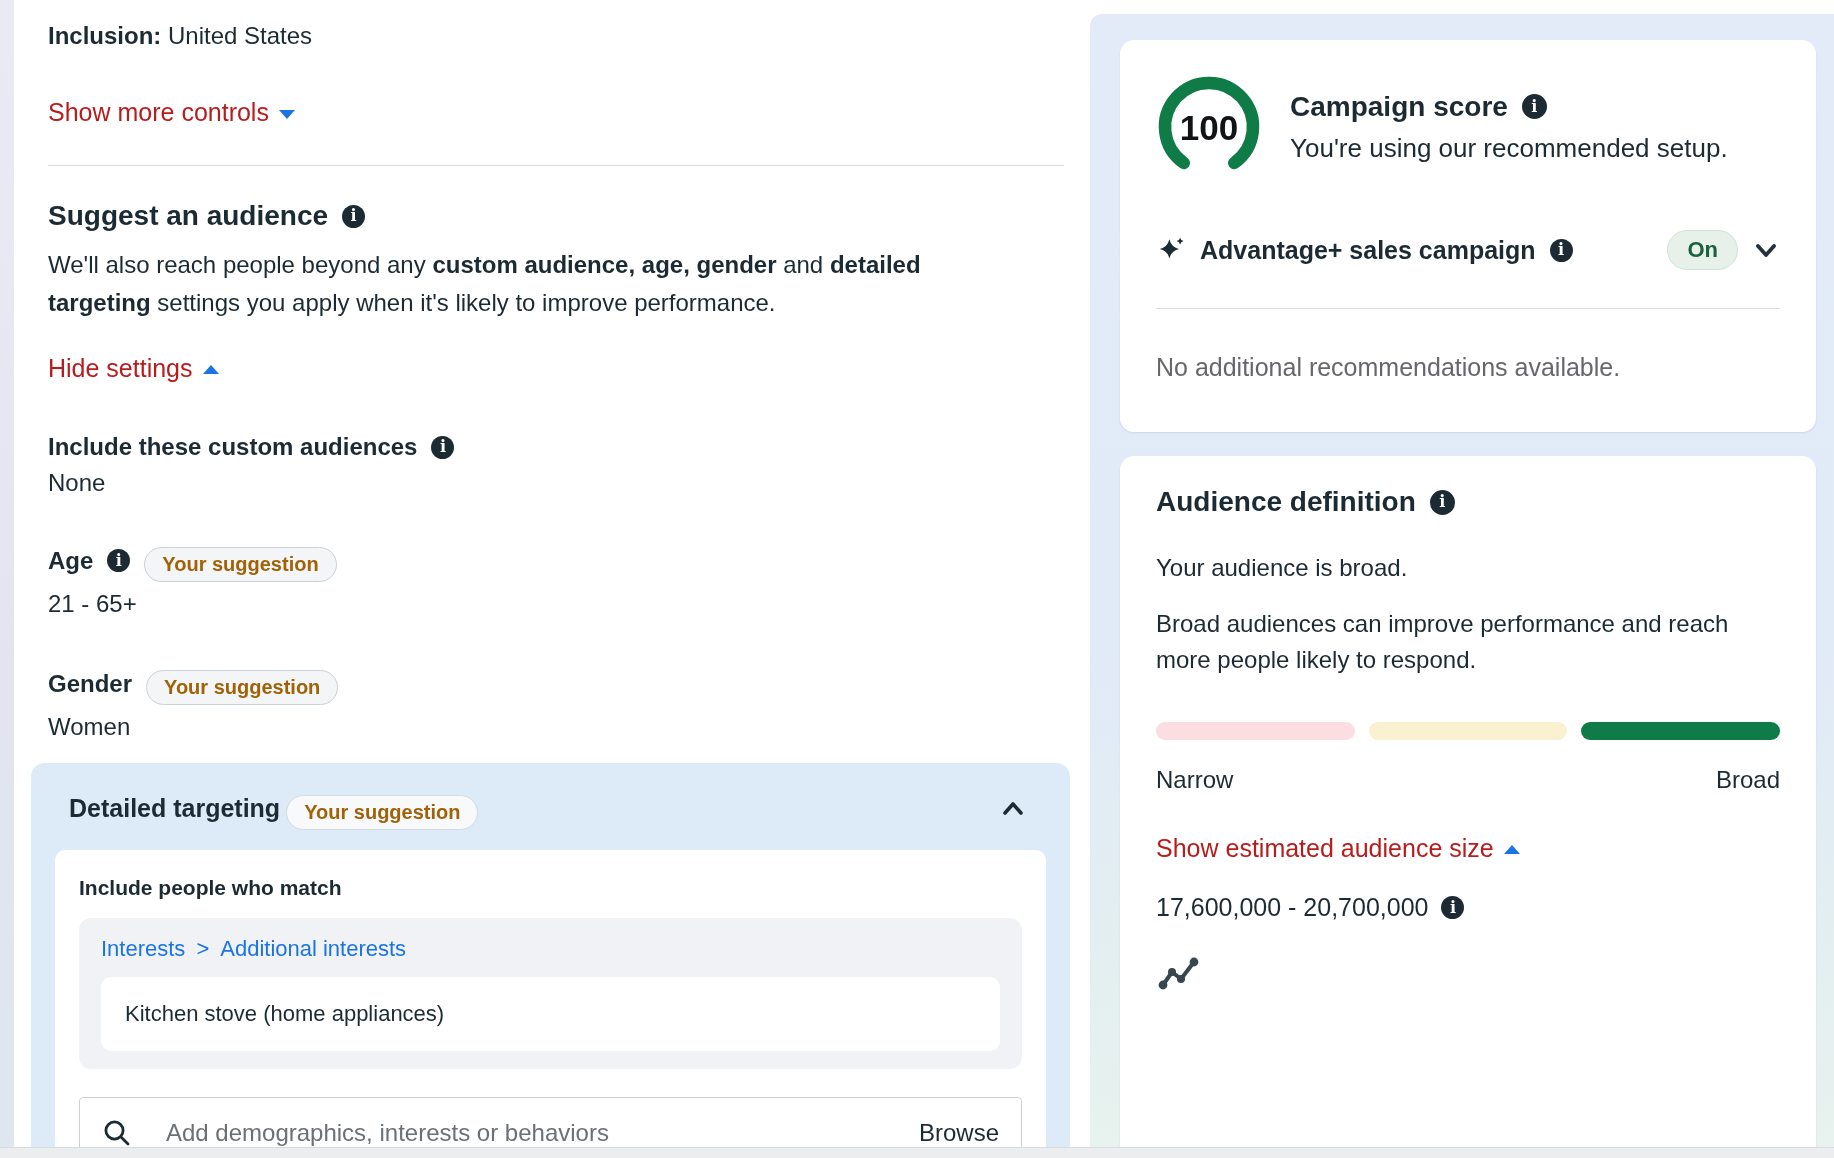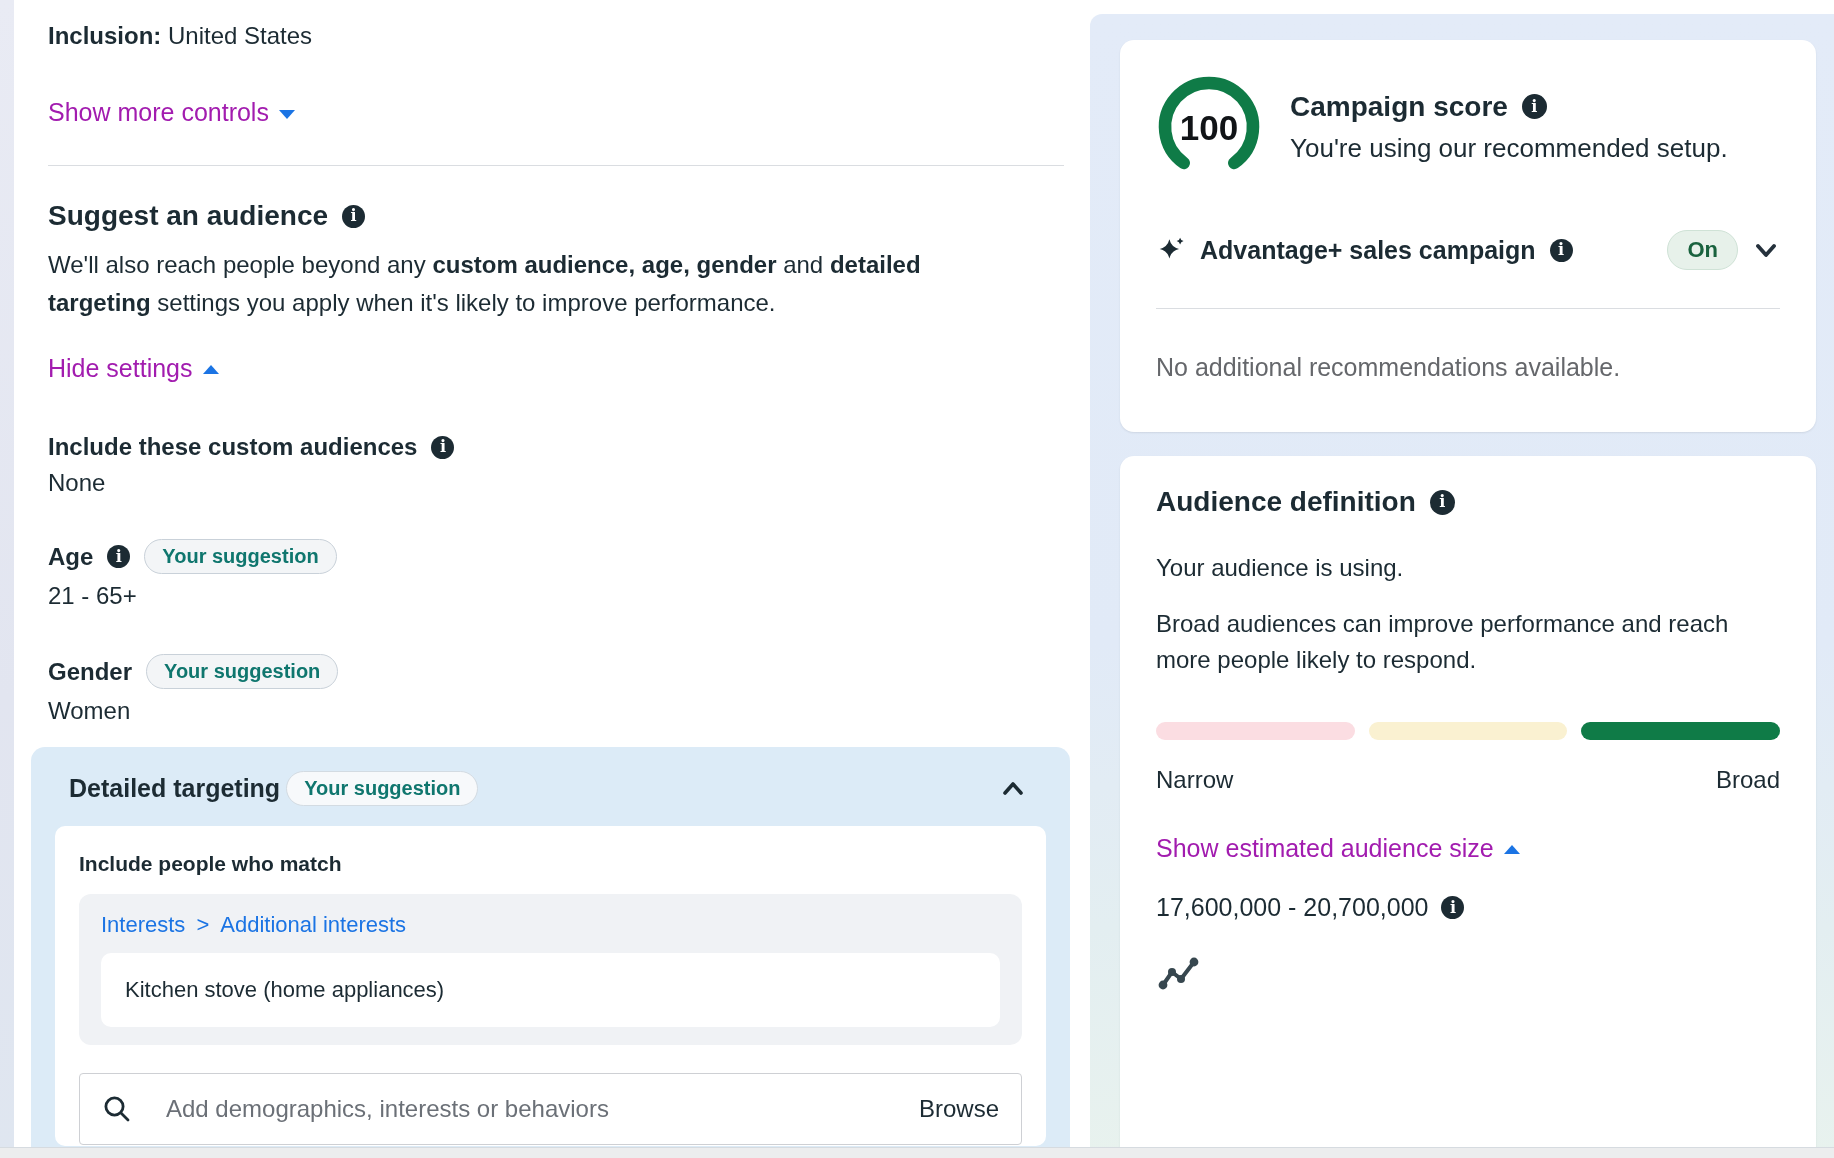--- a/index.html
+++ b/index.html
@@ -11,39 +11,39 @@
     -webkit-font-smoothing:antialiased;
   }
   
   .left-rail{ position:absolute; left:0; top:0; width:14px; height:100%;
     background:linear-gradient(180deg,#e9ebf4 0%,#e2e5f0 60%,#dfe6f0 100%); }
   
   .left-panel{ position:absolute; left:14px; top:0; width:1010px; height:100%;
     background:#ffffff; padding-left:34px; }
   .inclusion{ margin-top:22px; font-size:24px; line-height:28px; }
   .inclusion b{ font-weight:700; }
-  .link{ color:#a21caf; font-size:25px; display:inline-flex; align-items:center; gap:10px; cursor:pointer; }
+  .link{ color:#b91c1c; font-size:25px; display:inline-flex; align-items:center; gap:10px; cursor:pointer; }
   .show-more{ margin-top:48px; }
   .caret-down{ width:0;height:0;border-left:8px solid transparent;border-right:8px solid transparent;border-top:9px solid #1b74e4; margin-top:3px;}
   .caret-up{ width:0;height:0;border-left:8px solid transparent;border-right:8px solid transparent;border-bottom:9px solid #1b74e4; margin-top:2px;}
   .divider{ border:none; border-top:1px solid #dadde1; width:1016px; margin:38px 0 0 0; }
   .suggest-heading{ margin-top:34px; font-size:28px; font-weight:700; display:flex; align-items:center; gap:14px; }
   .info-icon{ width:23px; height:23px; border-radius:50%; background:#1c2b33; color:#fff;
     display:inline-flex; align-items:center; justify-content:center; flex:0 0 auto;
     font-family:"DejaVu Serif",serif; font-size:16px; font-weight:700; line-height:1; cursor:pointer; }
   .suggest-para{ margin-top:14px; font-size:24px; line-height:38px; max-width:880px; }
   .suggest-para b{ font-weight:700; }
   .hide-settings{ margin-top:32px; }
   .section-label{ font-size:24px; font-weight:700; display:flex; align-items:center; gap:14px; }
   .section-value{ font-size:24px; margin-top:8px; }
   .mt-custom{ margin-top:50px; }
   .mt-age{ margin-top:42px; }
   .mt-gender{ margin-top:44px; }
   .badge{ background:#f3f5f7; border:1.5px solid #c9d1d9; border-radius:999px;
-    padding:5px 17px; font-size:20px; font-weight:700; color:#0f766e; white-space:nowrap; }
+    padding:5px 17px; font-size:20px; font-weight:700; color:#a16207; white-space:nowrap;margin-top:8px; }
   
   .blue-box{ margin:22px 0 0 -17px; width:1039px; height:400px;
     background:#dcebf7; border-radius:14px 14px 0 0; padding:24px 24px 0 24px; }
   .dt-header{ display:flex; align-items:center; gap:6px; padding-left:14px; }
   .dt-title{ font-size:25px; font-weight:700; }
   .dt-badge{ background:#f7f9fb; border:1.5px solid #d3dbe2; }
   .dt-chevron{ margin-left:auto; margin-right:20px; cursor:pointer; display:flex; }
   .inner-card{ margin-top:20px; background:#ffffff; border-radius:10px; padding:26px 24px; height:320px; }
   .match-label{ font-size:21px; font-weight:700; }
   .grey-box{ margin-top:18px; background:#f0f2f5; border-radius:12px; padding:18px 22px; }
@@ -219,21 +219,21 @@
     <hr class="card-divider">
     <div class="no-rec">No additional recommendations available.</div>
   </div>
 
   <div class="card card-audience">
     <div class="cs-title">
       <span>Audience definition</span>
       <span class="info-icon" style="width:25px;height:25px;">i</span>
     </div>
 
-    <div class="ad-status">Your audience is using.</div>
+    <div class="ad-status">Your audience is broad.</div>
     <div class="ad-desc">Broad audiences can improve performance and reach more people likely to respond.</div>
 
     <div class="meter">
       <div class="seg seg-pink"></div>
       <div class="seg seg-yellow"></div>
       <div class="seg seg-green"></div>
     </div>
     <div class="scale-row">
       <span>Narrow</span>
       <span>Broad</span>

